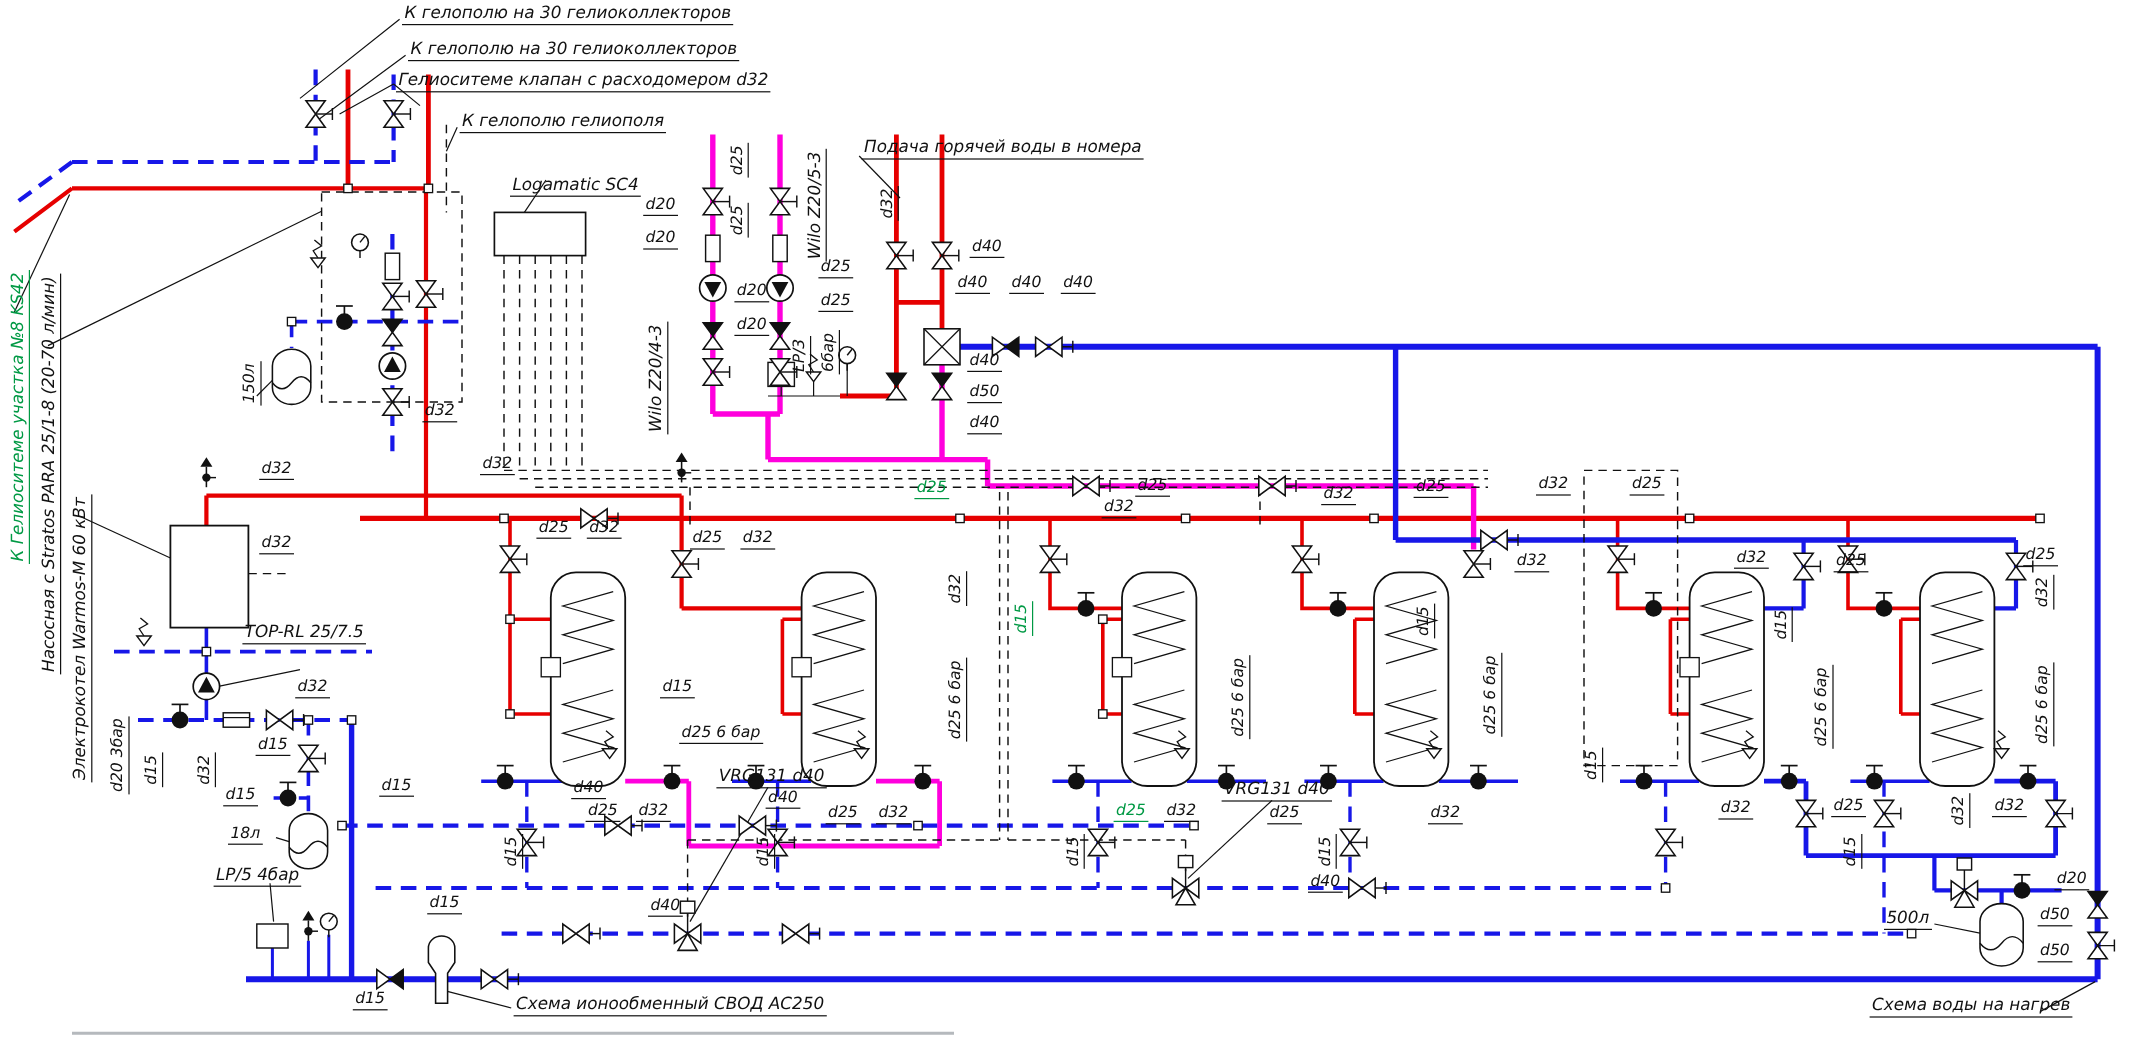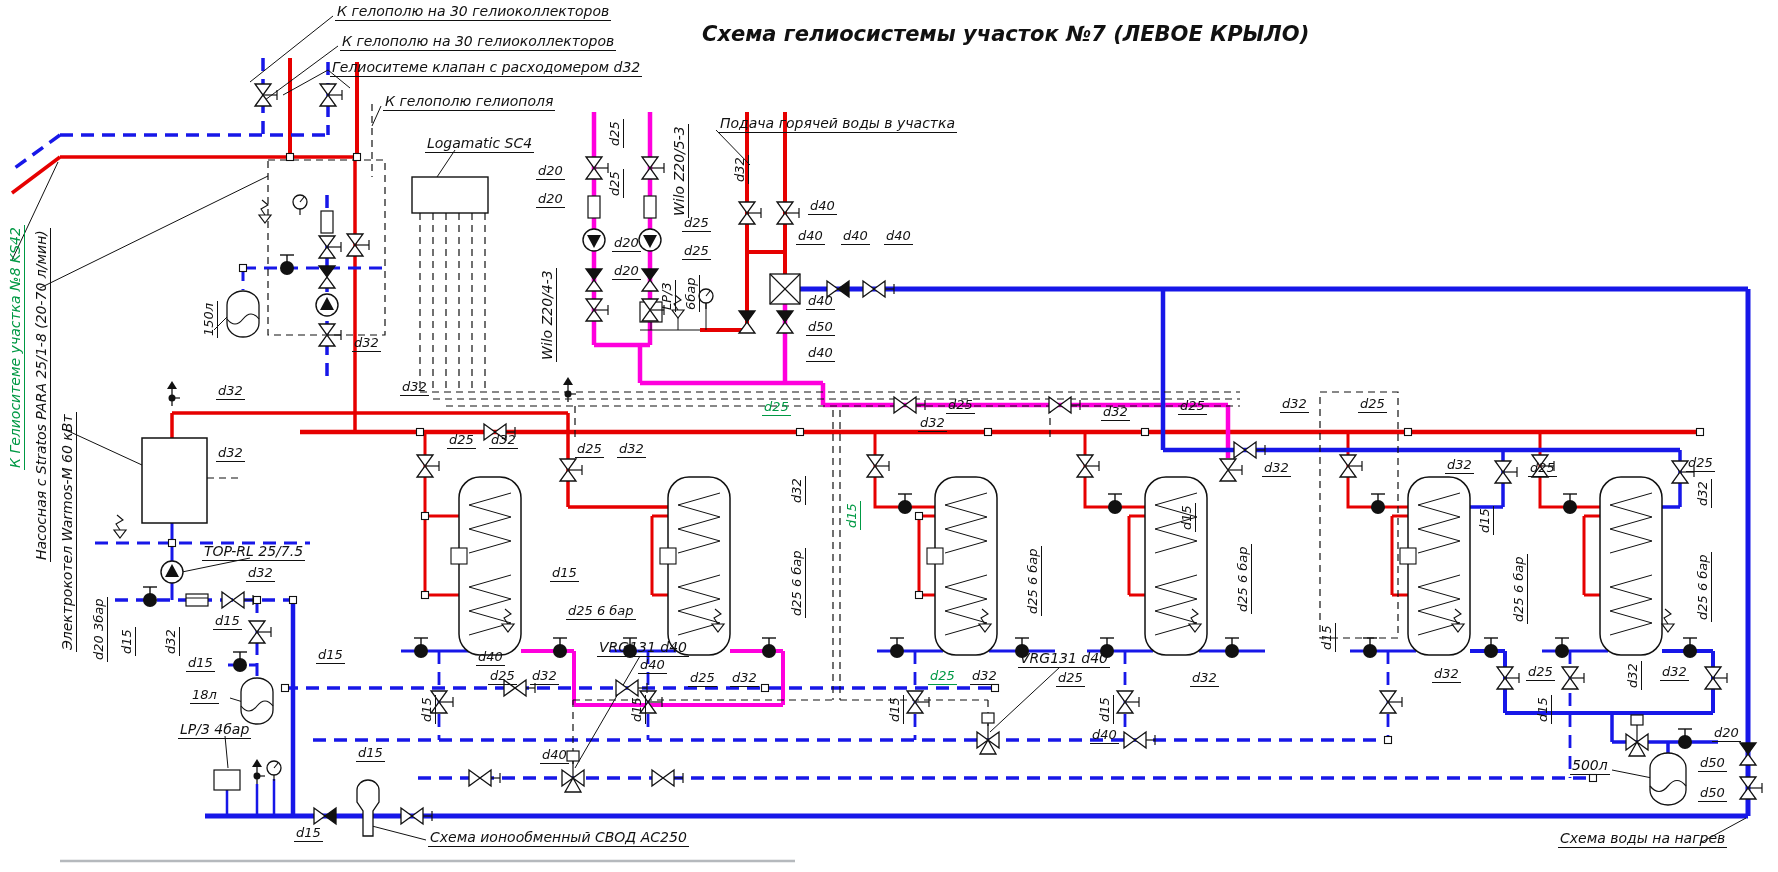--- a/index.html
+++ b/index.html
@@ -322,28 +322,27 @@
         <use href="#saf" x="1195" y="622"></use>
   <use href="#saf" x="1458" y="622"></use>
         <use href="#saf" x="1668" y="622"></use>
   <use href="#sens" x="459" y="556"></use>
         <use href="#sens" x="668" y="556"></use>
   <use href="#sens" x="935" y="556"></use>
         <use href="#sens" x="1408" y="556"></use>
 </g>
 </svg>
 
-<div class="l t" style="left:700px;top:22px">Схема гелиосистемы участок №7 (ЛЕВОЕ КРЫЛО)</div>
 
 <div class="l" style="left:335px;top:4px">К гелополю на 30 гелиоколлекторов</div>
 <div class="l" style="left:340px;top:34px">К гелополю на 30 гелиоколлекторов</div>
 <div class="l" style="left:330px;top:60px">Гелиоситеме клапан с расходомером d32</div>
 <div class="l" style="left:383px;top:94px">К гелополю гелиополя</div>
-<div class="l" style="left:425px;top:136px">Logamatic SC4</div>
-<div class="l" style="left:718px;top:116px">Подача горячей воды в участка</div>
+<div class="l" style="left:425px;top:147px">Logamatic SC4</div>
+<div class="l" style="left:718px;top:116px">Подача горячей воды в номера</div>
 
 <div class="l sm" style="left:536px;top:164px">d20</div>
 <div class="l sm" style="left:536px;top:192px">d20</div>
 <div class="l sm r" style="left:608px;top:148px">d25</div>
 <div class="l sm r" style="left:608px;top:198px">d25</div>
 <div class="l r" style="left:672px;top:218px">Wilo Z20/5-3</div>
 <div class="l sm" style="left:612px;top:236px">d20</div>
 <div class="l sm" style="left:612px;top:264px">d20</div>
 <div class="l sm" style="left:682px;top:216px">d25</div>
 <div class="l sm" style="left:682px;top:244px">d25</div>
@@ -360,28 +359,28 @@
 <div class="l sm" style="left:806px;top:346px">d40</div>
 
 <div class="l r g" style="left:8px;top:470px">К Гелиоситеме участка №8 KS42</div>
 <div class="l r" style="left:34px;top:562px">Насосная с Stratos PARA 25/1-8 (20-70 л/мин)</div>
 <div class="l r" style="left:60px;top:652px">Электрокотел Warmos-M 60 кВт</div>
 <div class="l sm r" style="left:92px;top:662px">d20 3бар</div>
 
 <div class="l sm" style="left:216px;top:384px">d32</div>
 <div class="l sm" style="left:216px;top:446px">d32</div>
 <div class="l sm r" style="left:202px;top:338px">150л</div>
-<div class="l" style="left:202px;top:544px">TOP-RL 25/7.5</div>
+<div class="l" style="left:202px;top:520px">TOP-RL 25/7.5</div>
 <div class="l sm" style="left:246px;top:566px">d32</div>
 <div class="l sm r" style="left:120px;top:656px">d15</div>
 <div class="l sm r" style="left:164px;top:656px">d32</div>
 <div class="l sm" style="left:213px;top:614px">d15</div>
 <div class="l sm" style="left:186px;top:656px">d15</div>
 <div class="l sm" style="left:190px;top:688px">18л</div>
-<div class="l" style="left:178px;top:722px">LP/3 4бар</div>
+<div class="l" style="left:178px;top:722px">LP/5 4бар</div>
 <div class="l sm" style="left:294px;top:826px">d15</div>
 <div class="l" style="left:428px;top:830px">Схема ионообменный СВОД АС250</div>
 
 <div class="l sm" style="left:352px;top:336px">d32</div>
 <div class="l sm" style="left:400px;top:380px">d32</div>
 
 <div class="l sm" style="left:447px;top:433px">d25</div>
 <div class="l sm" style="left:489px;top:433px">d32</div>
 <div class="l sm" style="left:575px;top:442px">d25</div>
 <div class="l sm" style="left:617px;top:442px">d32</div>

